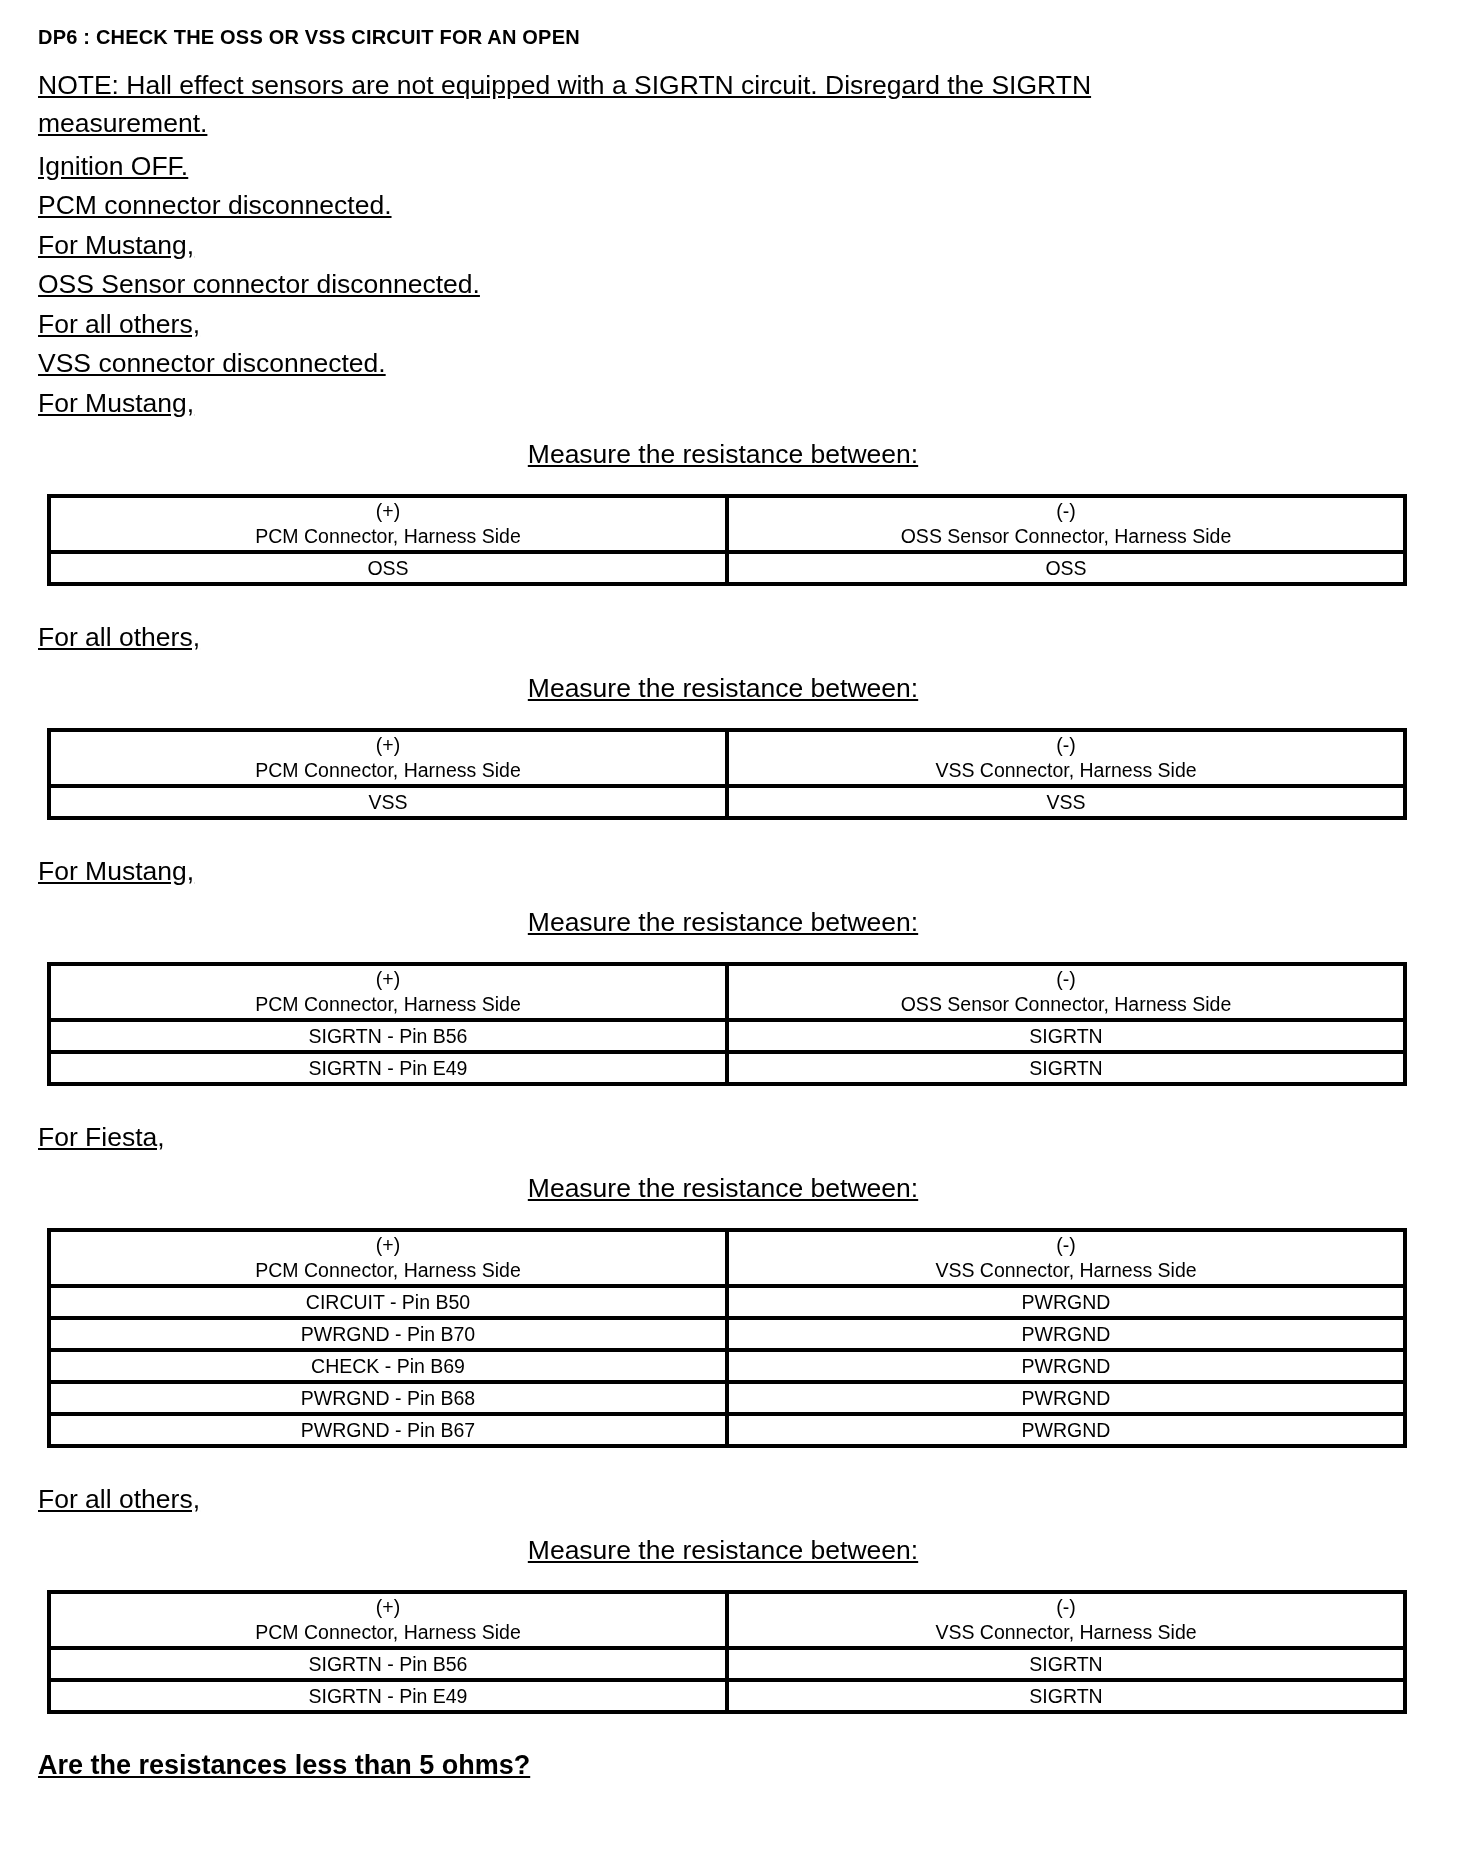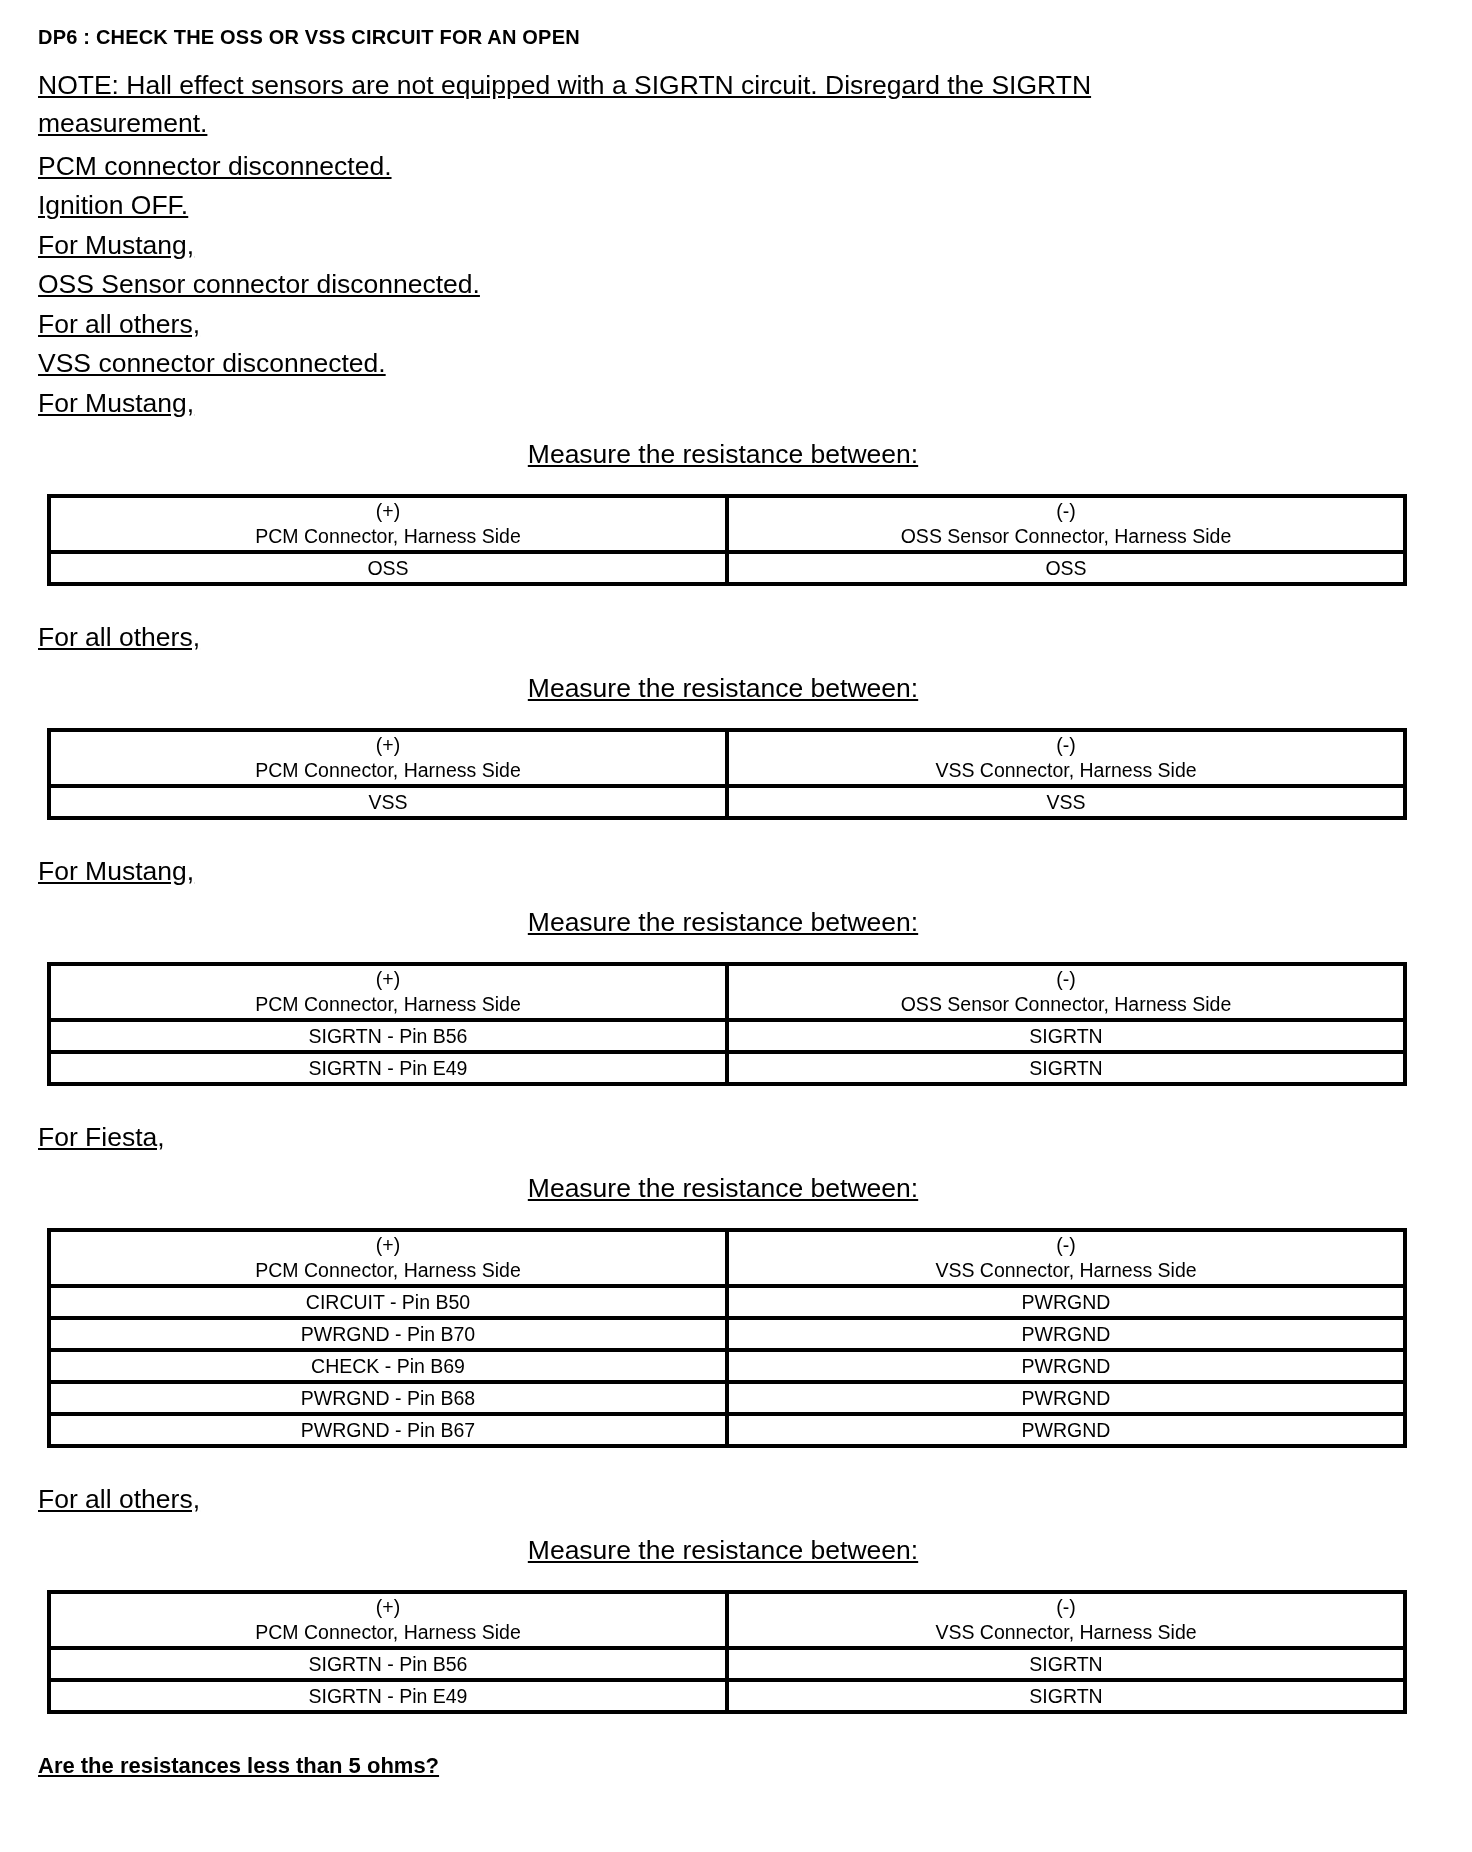--- a/index.html
+++ b/index.html
@@ -62,35 +62,35 @@
   }
   table.mtable th .hline {
     line-height: 25px;
   }
   table.mtable td {
     height: 28px;
     line-height: 24px;
   }
   .question {
     font-weight: bold;
-    font-size: 22px;
+    font-size: 27px;
     margin-top: 10px;
   }
 </style>
 </head>
 <body>
 
 <div class="page">
 
   <h1 class="doc-title">DP6 : CHECK THE OSS OR VSS CIRCUIT FOR AN OPEN</h1>
 
   <p class="note">NOTE: Hall effect sensors are not equipped with a SIGRTN circuit. Disregard the SIGRTN measurement.</p>
 
+  <p class="step">Ignition OFF.</p>
   <p class="step">PCM connector disconnected.</p>
-  <p class="step">Ignition OFF.</p>
   <p class="step">For Mustang,</p>
   <p class="step">OSS Sensor connector disconnected.</p>
   <p class="step">For all others,</p>
   <p class="step">VSS connector disconnected.</p>
 
   <section>
     <p class="scope">For Mustang,</p>
     <p class="instr">Measure the resistance between:</p>
     <table class="mtable">
       <thead>

